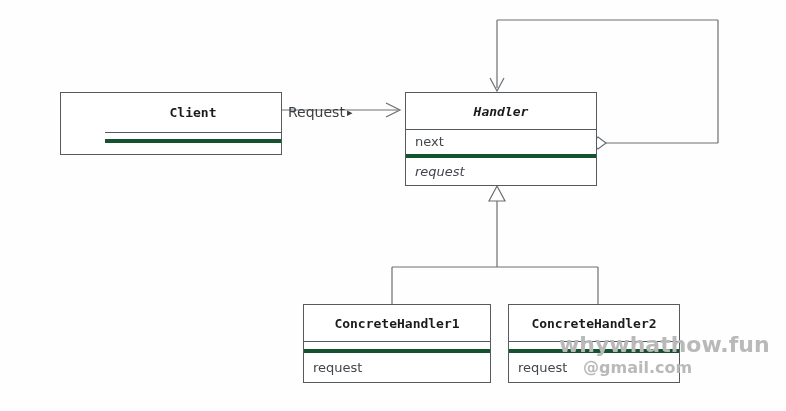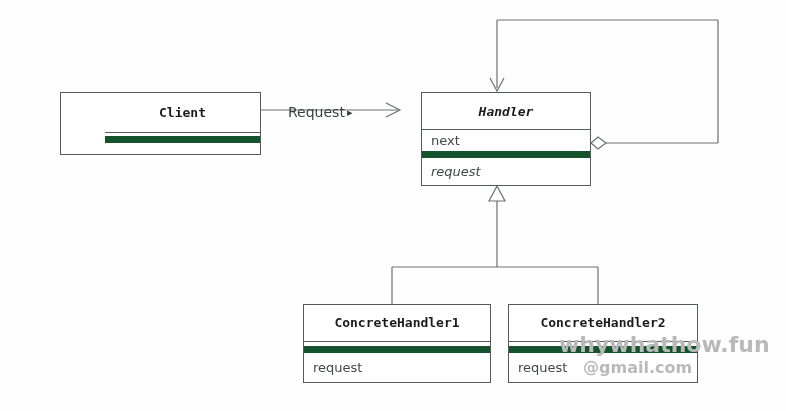--- a/index.html
+++ b/index.html
@@ -52,45 +52,45 @@
     font-style: italic;
   }
   .uml-compartment {
     box-sizing: border-box;
     display: flex;
     align-items: center;
     padding-left: 9px;
     font-family: "DejaVu Sans", sans-serif;
     font-size: 13px;
     color: #43464a;
-    border-bottom: 7px solid #14532d;
+    border-bottom: 4px solid #14532d;
   }
   .uml-compartment.last {
     border-bottom: none;
   }
   .uml-compartment.empty {
     padding: 0;
   }
   .uml-compartment.italic {
     font-style: italic;
   }
 
   
-  #class-client      { left: 60px;  top: 92px;  width: 201px; height: 63px; padding-left: 44px; }
+  #class-client      { left: 60px;  top: 92px;  width: 222px; height: 63px; padding-left: 44px; }
   #class-client  .uml-name        { height: 41px; }
   #class-client  .c-empty-a       { height: 10px; }
   #class-client  .c-empty-b       { height: 11px; }
 
-  #class-handler     { left: 421px; top: 92px;  width: 170px; height: 94px; }
+  #class-handler     { left: 405px; top: 92px;  width: 192px; height: 94px; }
   #class-handler .uml-name        { height: 38px; }
   #class-handler .c-next          { height: 28px; }
   #class-handler .c-request       { height: 28px; }
 
   #class-ch1         { left: 303px; top: 304px; width: 188px; height: 79px; justify-content: center; }
-  #class-ch2         { left: 508px; top: 304px; width: 190px; height: 79px; }
+  #class-ch2         { left: 508px; top: 304px; width: 172px; height: 79px; }
   #class-ch1 .uml-name, #class-ch2 .uml-name   { height: 38px; }
   #class-ch1 .c-empty, #class-ch2 .c-empty     { height: 11px; }
   #class-ch1 .c-request, #class-ch2 .c-request { height: 30px; }
 
   
   .edge-label {
     position: absolute;
     font-family: "DejaVu Sans", sans-serif;
     font-size: 14px;
     color: #3a3d41;

